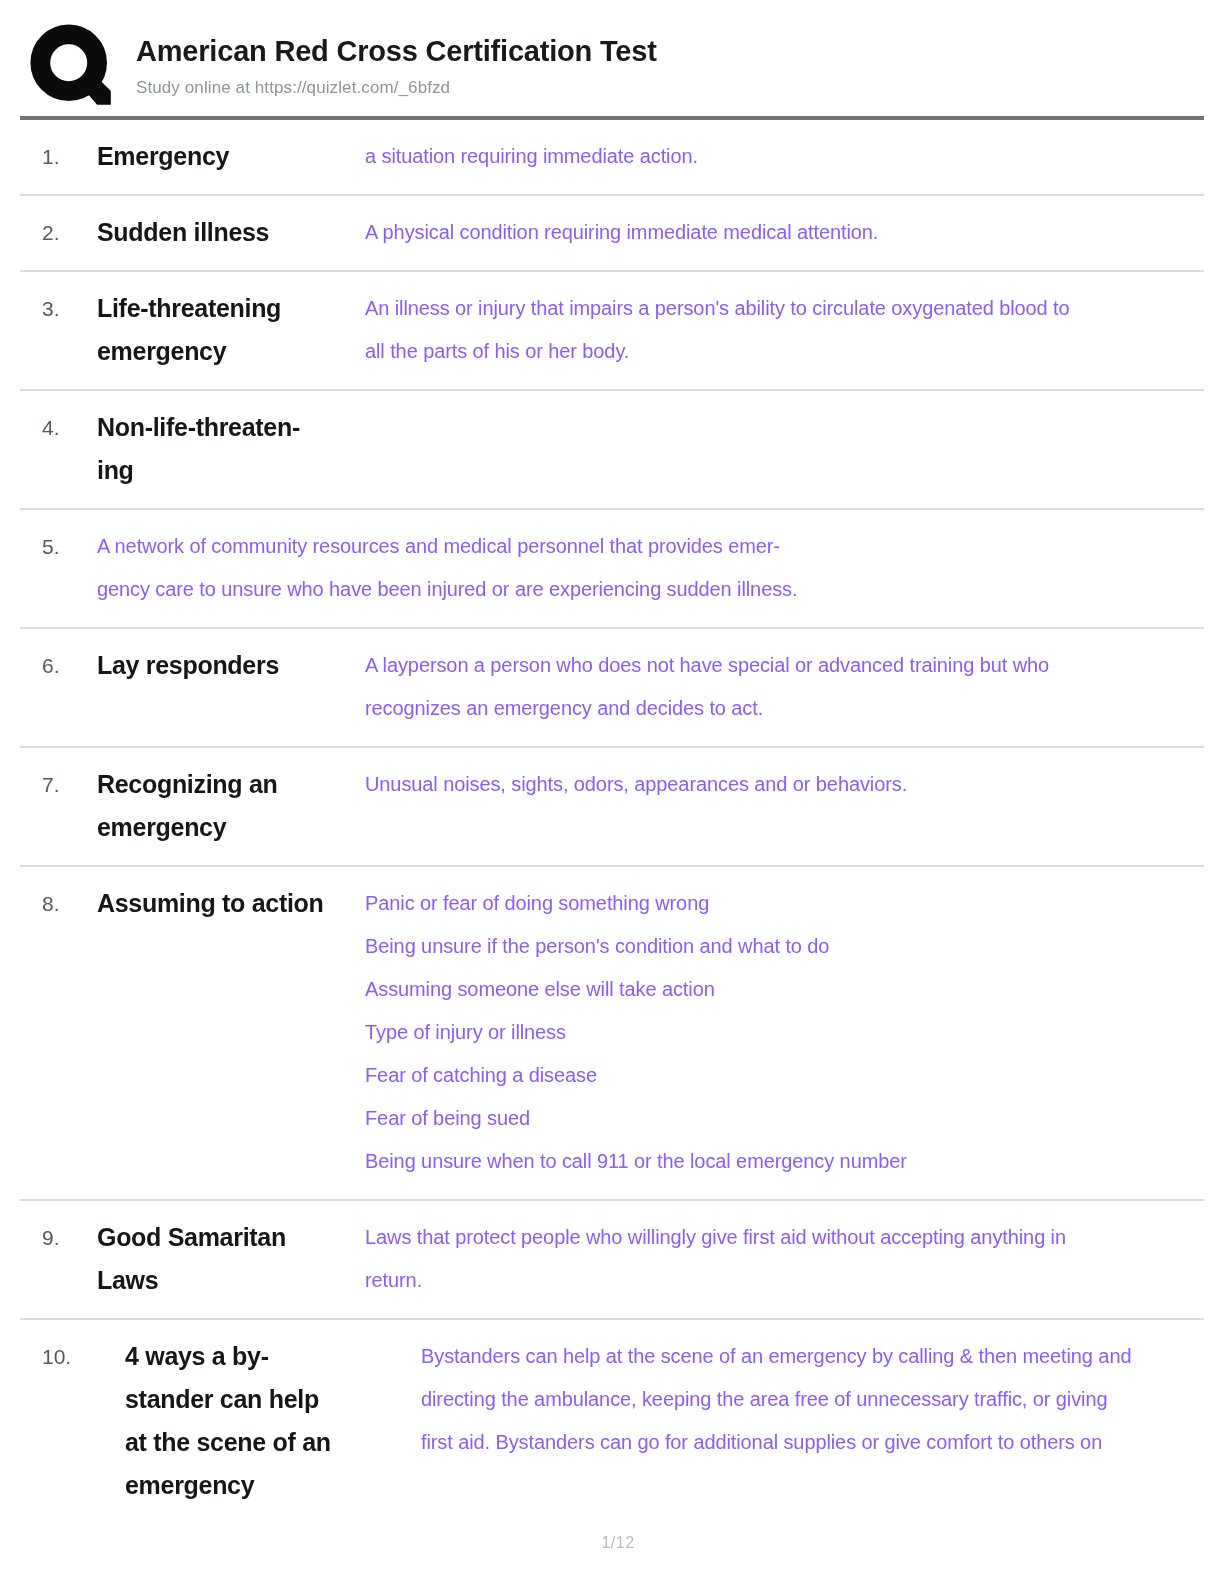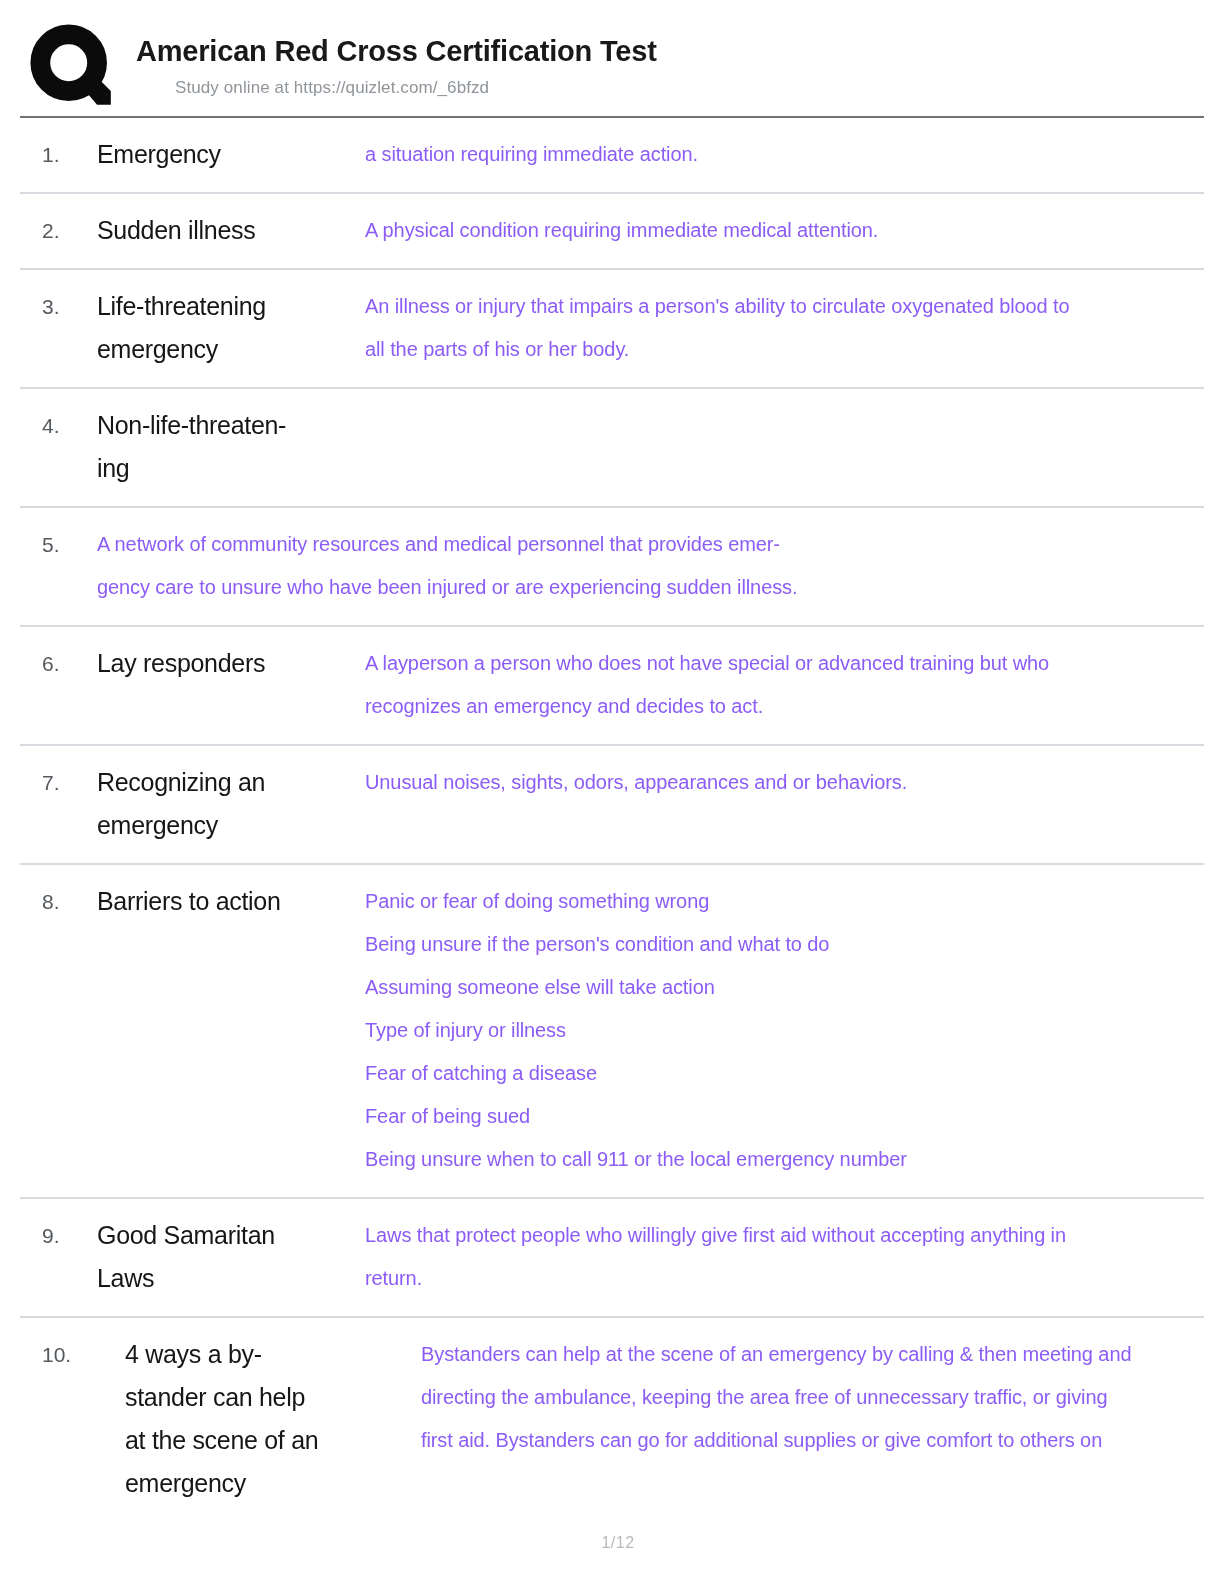--- a/index.html
+++ b/index.html
@@ -11,60 +11,59 @@
     color: #1a1c1e;
     overflow: hidden;
   }
   .page { padding: 0 20px; }
 
   
   .header {
     display: flex;
     align-items: flex-start;
     padding: 24px 0 6px 10px;
-    border-bottom: 2px solid #737373;
+    border-bottom: 4px solid #737373;
   }
   .logo { width: 86px; height: 86px; flex: 0 0 86px; }
   .logo svg { width: 100%; height: 100%; display: block; }
   .head-text { margin-left: 20px; padding-top: 8px; }
   .title {
     font-size: 29px;
     font-weight: 700;
     letter-spacing: -0.2px;
     color: #17191b;
     line-height: 38px;
   }
   .subtitle {
     margin-top: 8px;
     font-size: 17px;
     font-weight: 400;
     color: #8f959a;
     letter-spacing: 0.1px;
-    margin-left: 39px;
   }
 
   
   .row {
     display: flex;
     align-items: flex-start;
     padding: 15px 0 16px 0;
     border-bottom: 2px solid #d8dce1;
   }
   .row:last-child { border-bottom: none; gap: 28px; }
   .num {
     flex: 0 0 77px;
     padding-left: 22px;
     font-size: 21px;
     color: #54595e;
     line-height: 43px;
   }
   .term {
     flex: 0 0 268px;
     font-size: 25px;
-    font-weight: 400;
+    font-weight: 700;
     letter-spacing: -0.3px;
     color: #141618;
     line-height: 43px;
     white-space: pre;
   }
   .def {
     flex: 1 1 auto;
     font-size: 20px;
     font-weight: 400;
     color: #8b5cf6;
@@ -146,21 +145,21 @@
 
   <div class="row">
     <div class="num">7.</div>
     <div class="term">Recognizing an
 emergency</div>
     <div class="def">Unusual noises, sights, odors, appearances and or behaviors.</div>
   </div>
 
   <div class="row">
     <div class="num">8.</div>
-    <div class="term">Barriers to action</div>
+    <div class="term">Assuming to action</div>
     <div class="def">Panic or fear of doing something wrong
 Being unsure if the person's condition and what to do
 Assuming someone else will take action
 Type of injury or illness
 Fear of catching a disease
 Fear of being sued
 Being unsure when to call 911 or the local emergency number</div>
   </div>
 
   <div class="row">

